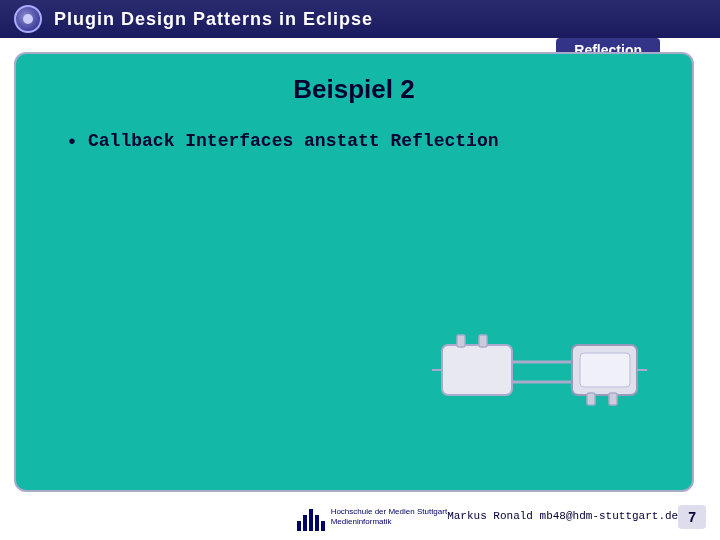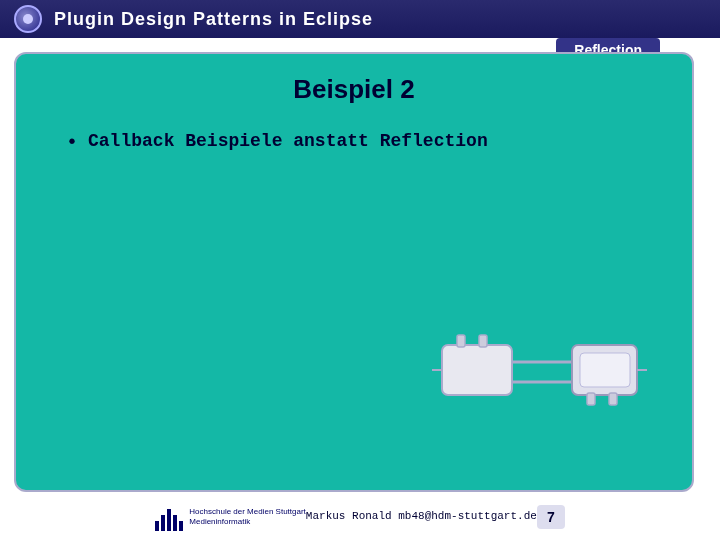--- a/index.html
+++ b/index.html
@@ -139,21 +139,21 @@
 
     
     .footer {
       position: absolute;
       bottom: 0;
       left: 0;
       right: 0;
       height: 46px;
       display: flex;
       align-items: center;
-      justify-content: center;
+      justify-content: flex-end;
       padding: 0 14px;
     }
 
     .footer-logo {
       display: flex;
       align-items: center;
     }
 
     .footer-logo-bars {
       display: flex;
@@ -206,21 +206,21 @@
 <div class="beispiele-container">
   <div class="beispiele-badge">Reflection</div>
   <div class="beispiele-arrow"></div>
 </div>
 
 <div class="content-area">
   <div class="content-title">Beispiel 2</div>
 
   <div class="bullet-item">
     <span class="bullet-dot">•</span>
-    <span class="bullet-text">Callback Beispiele anstatt Reflection</span>
+    <span class="bullet-text">Callback Interfaces anstatt Reflection</span>
   </div>
 
   <div class="diagram-area">
     <svg class="diagram-svg" viewBox="0 0 220 160" xmlns="http://www.w3.org/2000/svg">
 
       <rect x="10" y="55" width="70" height="50" rx="6" ry="6" fill="#e8e8f0" stroke="#aaaacc" stroke-width="2"></rect>
 
       <rect x="25" y="45" width="8" height="12" rx="2" fill="#ccccdd" stroke="#aaaacc" stroke-width="1.5"></rect>
       <rect x="47" y="45" width="8" height="12" rx="2" fill="#ccccdd" stroke="#aaaacc" stroke-width="1.5"></rect>
 

